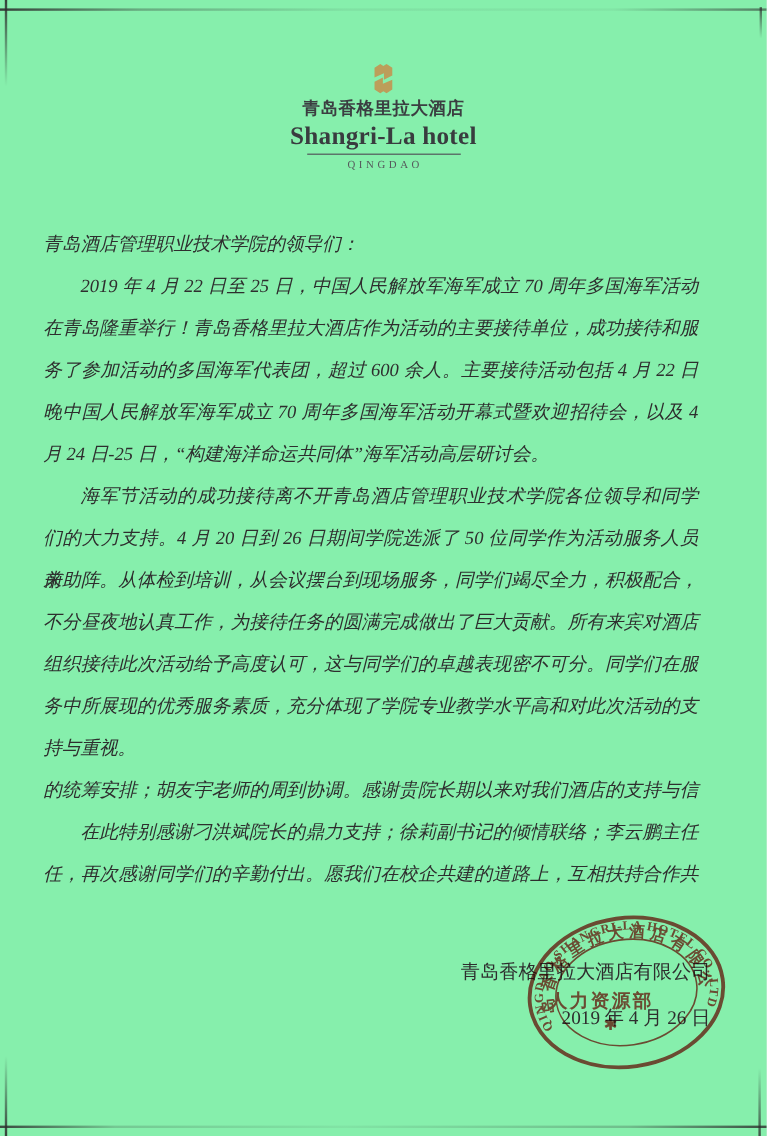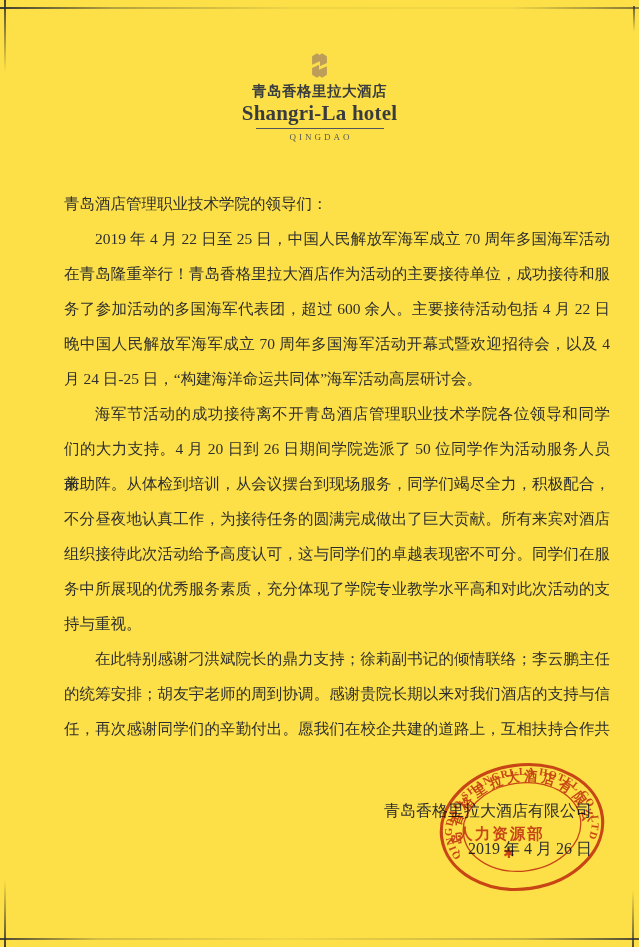--- a/index.html
+++ b/index.html
@@ -1,18 +1,18 @@
 <!DOCTYPE html>
 <html><head>
 <meta charset="utf-8">
 <style>
   html,body{margin:0;padding:0;background:#e8e8e8;}
   .page{
     position:relative;width:639px;height:947px;margin:0 auto;
-    background:#fde047;overflow:hidden;
+    background:#86efac;overflow:hidden;
     font-family:"Liberation Serif","DejaVu Serif",serif;
     color:#2e2e2e;
   }
   
   .mark{position:absolute;pointer-events:none;}
   .mark-top{left:0;top:7px;width:639px;height:2px;
     background:linear-gradient(to right,rgba(45,45,45,.9) 0%,rgba(45,45,45,.35) 18%,rgba(45,45,45,.07) 45%,rgba(45,45,45,.05) 80%,rgba(45,45,45,.55) 99%);}
   .mark-bottom{left:0;top:938px;width:639px;height:2px;
     background:linear-gradient(to right,rgba(45,45,45,.85) 0%,rgba(45,45,45,.2) 15%,rgba(45,45,45,.06) 45%,rgba(45,45,45,.25) 82%,rgba(45,45,45,.8) 99%);}
   .mark-left-top{left:4px;top:0;width:2px;height:72px;
@@ -26,21 +26,21 @@
 
   
   .logo{position:absolute;top:52px;left:0;width:100%;text-align:center;line-height:1;}
   .logo-emblem{display:block;margin:0 auto 5px auto;}
   .brand-cn{font-size:14.5px;font-weight:bold;letter-spacing:0.5px;color:#3b3e41;}
   .brand-en{margin-top:4px;font-size:21px;font-weight:bold;letter-spacing:0.2px;color:#393c3f;}
   .logo-divider{width:128px;height:1px;background:#53565a;margin:4px auto 0 auto;}
   .brand-city{margin-top:4px;font-size:9px;letter-spacing:3px;color:#55585b;padding-left:3px;}
 
   
-  .letter{position:absolute;left:64px;top:186px;width:546px;font-size:15.5px;}
+  .letter{position:absolute;left:36px;top:186px;width:546px;font-size:15.5px;font-style:italic;}
   .line{height:35px;line-height:35px;white-space:normal;}
   .j{text-align:justify;text-align-last:justify;-moz-text-align-last:justify;}
   .last{text-align:left;text-align-last:left;}
   .ind{text-indent:31px;}
 
   
   .signature{position:absolute;right:47px;top:801px;text-align:right;font-size:16px;line-height:20px;}
   .sig-date{margin-top:18px;}
 
   
@@ -84,22 +84,22 @@
     <div class="line last">月 24 日-25 日，“构建海洋命运共同体”海军活动高层研讨会。</div>
 
     <div class="line j ind">海军节活动的成功接待离不开青岛酒店管理职业技术学院各位领导和同学</div>
     <div class="line j">们的大力支持。4 月 20 日到 26 日期间学院选派了 50 位同学作为活动服务人员前</div>
     <div class="line j">来助阵。从体检到培训，从会议摆台到现场服务，同学们竭尽全力，积极配合，</div>
     <div class="line j">不分昼夜地认真工作，为接待任务的圆满完成做出了巨大贡献。所有来宾对酒店</div>
     <div class="line j">组织接待此次活动给予高度认可，这与同学们的卓越表现密不可分。同学们在服</div>
     <div class="line j">务中所展现的优秀服务素质，充分体现了学院专业教学水平高和对此次活动的支</div>
     <div class="line last">持与重视。</div>
 
+    <div class="line j">的统筹安排；胡友宇老师的周到协调。感谢贵院长期以来对我们酒店的支持与信</div>
     <div class="line j ind">在此特别感谢刁洪斌院长的鼎力支持；徐莉副书记的倾情联络；李云鹏主任</div>
-    <div class="line j">的统筹安排；胡友宇老师的周到协调。感谢贵院长期以来对我们酒店的支持与信</div>
     <div class="line j">任，再次感谢同学们的辛勤付出。愿我们在校企共建的道路上，互相扶持合作共</div>
   </main>
 
   <div class="signature">
     <div class="sig-company">青岛香格里拉大酒店有限公司</div>
     <div class="sig-date">2019 年 4 月 26 日</div>
   </div>
 
   <div class="stamp">
     <svg width="178" height="140" viewBox="0 0 178 140">

